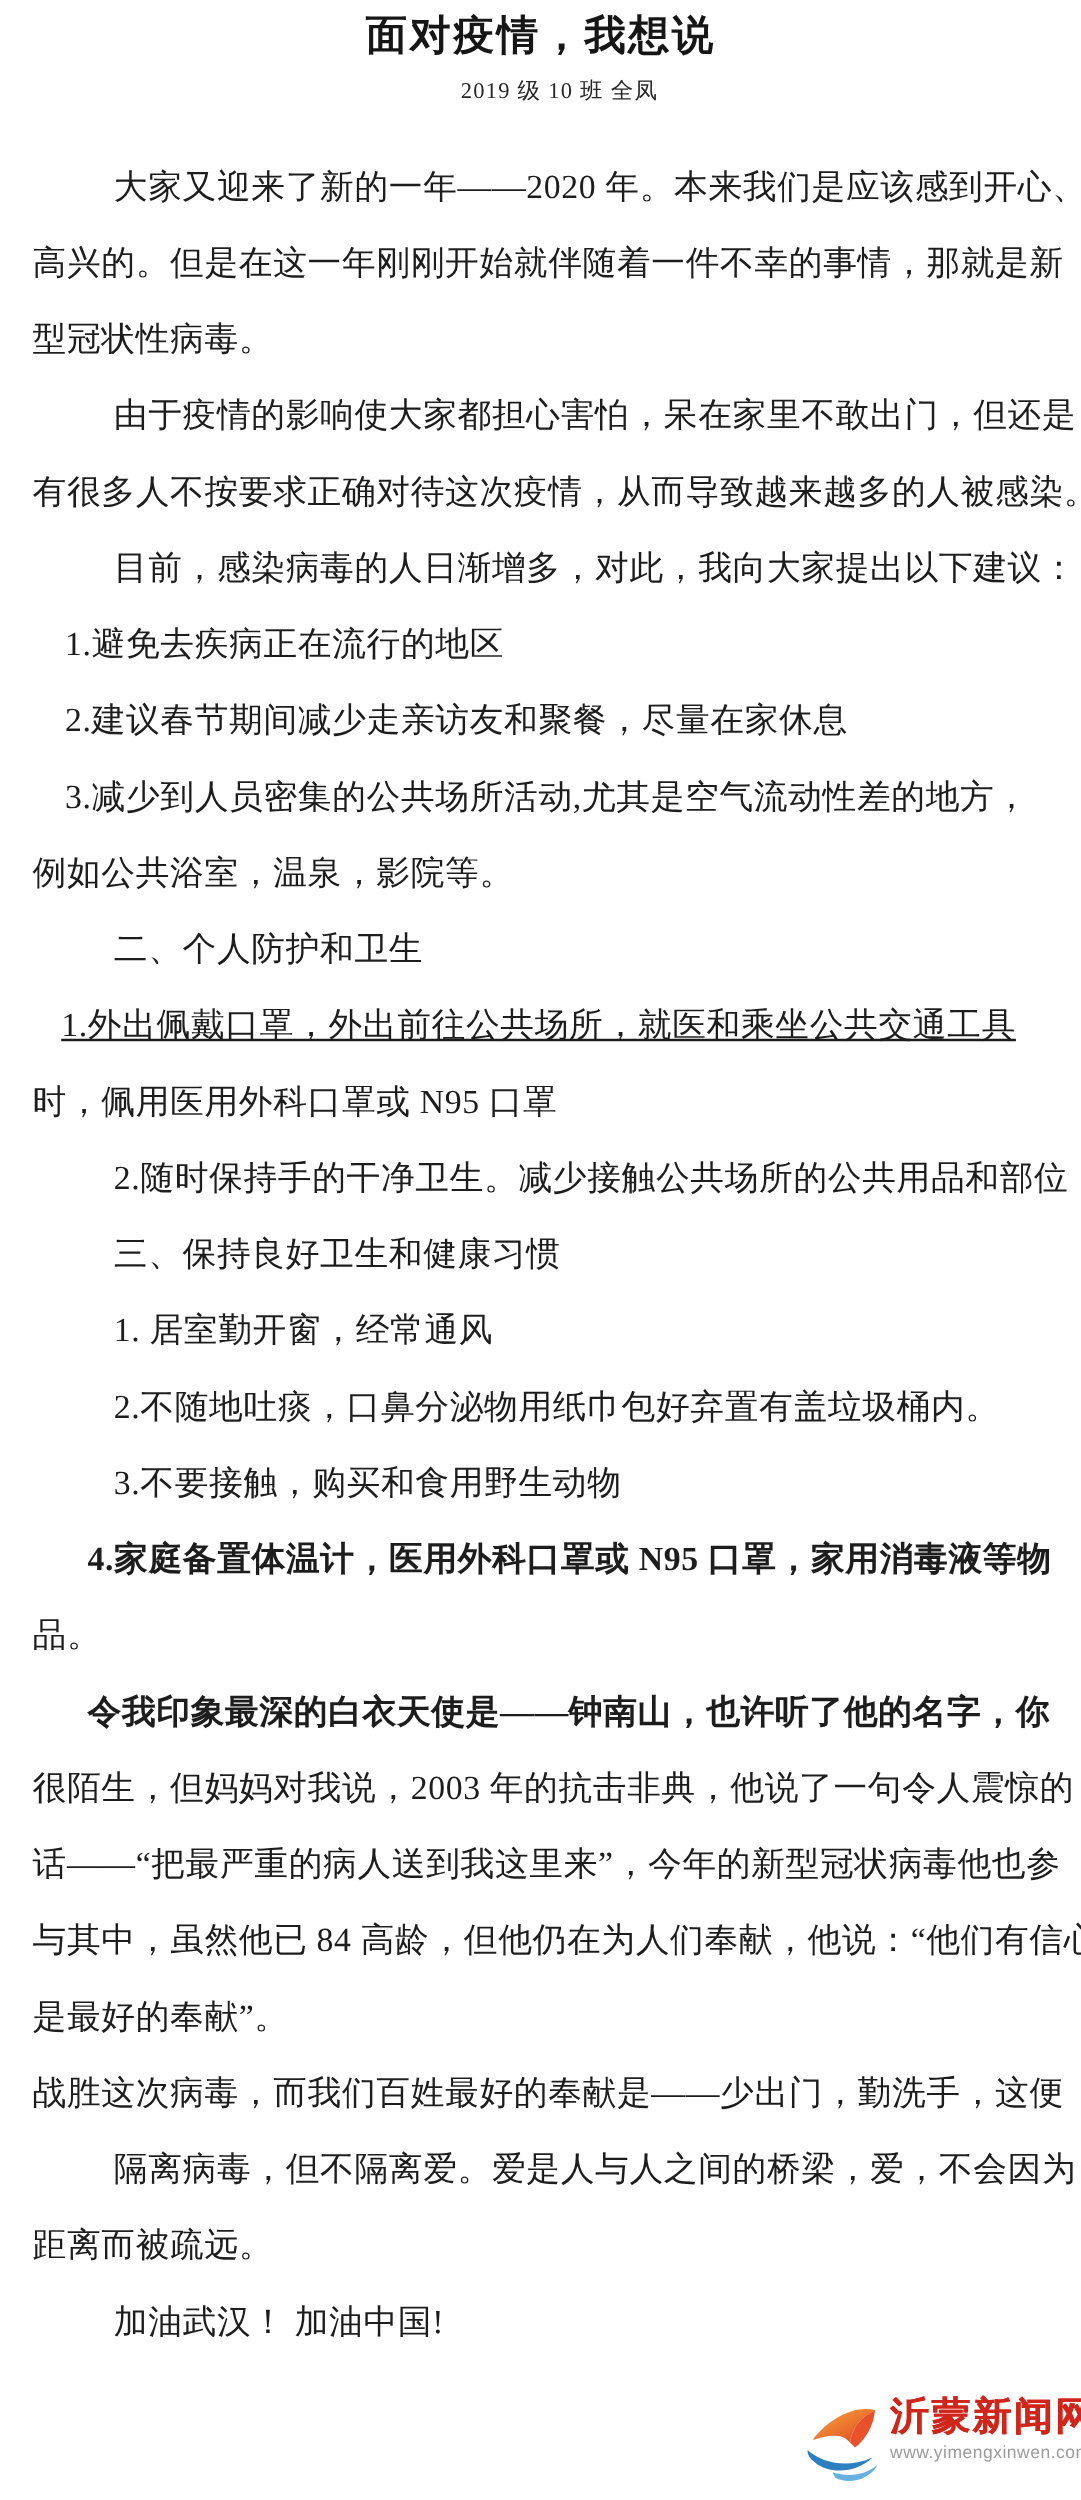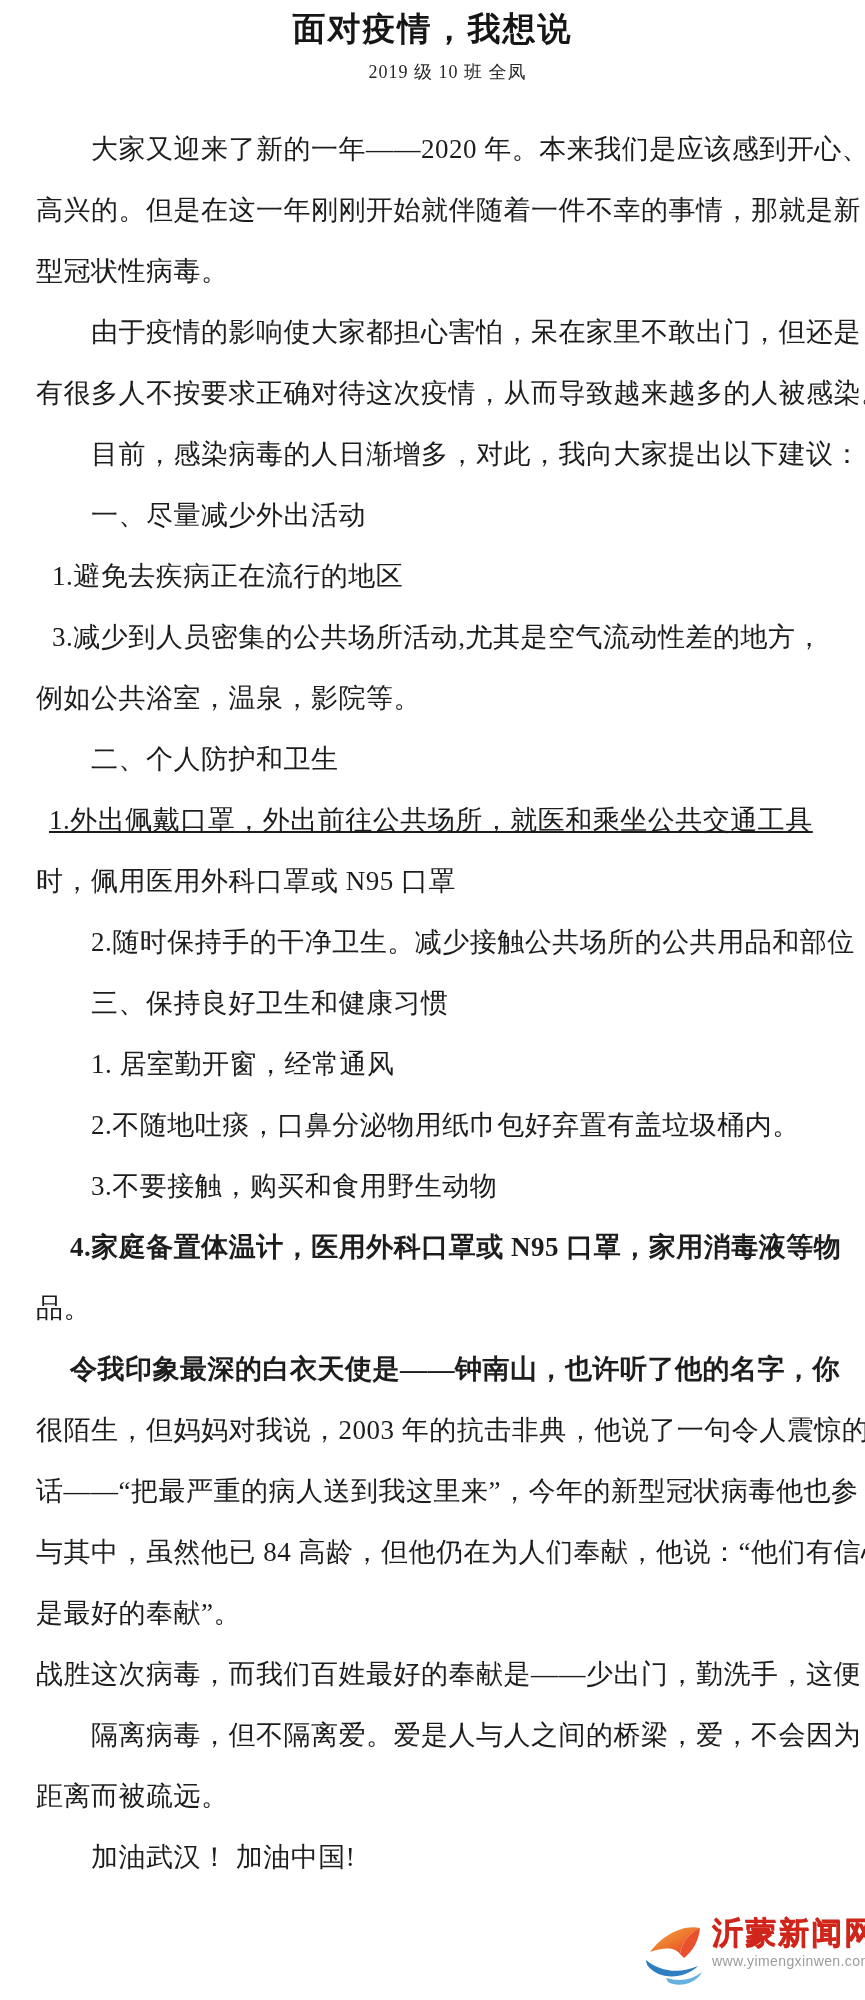--- a/index.html
+++ b/index.html
@@ -34,21 +34,21 @@
   .line{
     margin:0;
     height:61px;
     line-height:61px;
     font-size:27px;
     white-space:nowrap;
     letter-spacing:0.5px;
     color:#1d1d1d;
   }
   
-  .ind-c{padding-left:36px;}   
+  .ind-c{padding-left:26px;}   
   .ind-i{padding-left:52px;}   
   .ind-m{padding-left:70px;font-weight:bold;}   
   .ind-p{padding-left:79px;margin-left:12px;}   
   .ind-d{padding-left:49px;text-decoration:underline;}   
 
   .watermark{
     position:absolute;
     left:642px;
     top:1914px;
     width:220px;
@@ -87,22 +87,22 @@
     <div class="doc-byline">2019 级 10 班 全凤</div>
   </header>
 
   <main class="doc-body" id="doc-body">
       <p class="line ind-p">大家又迎来了新的一年——2020 年。本来我们是应该感到开心、</p>
       <p class="line ind-c">高兴的。但是在这一年刚刚开始就伴随着一件不幸的事情，那就是新</p>
       <p class="line ind-c">型冠状性病毒。</p>
       <p class="line ind-p">由于疫情的影响使大家都担心害怕，呆在家里不敢出门，但还是</p>
       <p class="line ind-c">有很多人不按要求正确对待这次疫情，从而导致越来越多的人被感染。</p>
       <p class="line ind-p">目前，感染病毒的人日渐增多，对此，我向大家提出以下建议：</p>
-      <p class="line ind-p">一、尽量减少外出活动</p>
       <p class="line ind-i">1.避免去疾病正在流行的地区</p>
+      <p class="line ind-i">2.建议春节期间减少走亲访友和聚餐，尽量在家休息</p>
       <p class="line ind-i">3.减少到人员密集的公共场所活动,尤其是空气流动性差的地方，</p>
       <p class="line ind-c">例如公共浴室，温泉，影院等。</p>
       <p class="line ind-p">二、个人防护和卫生</p>
       <p class="line ind-d">1.外出佩戴口罩，外出前往公共场所，就医和乘坐公共交通工具</p>
       <p class="line ind-c">时，佩用医用外科口罩或 N95 口罩</p>
       <p class="line ind-p">2.随时保持手的干净卫生。减少接触公共场所的公共用品和部位</p>
       <p class="line ind-p">三、保持良好卫生和健康习惯</p>
       <p class="line ind-p">1. 居室勤开窗，经常通风</p>
       <p class="line ind-p">2.不随地吐痰，口鼻分泌物用纸巾包好弃置有盖垃圾桶内。</p>
       <p class="line ind-p">3.不要接触，购买和食用野生动物</p>

